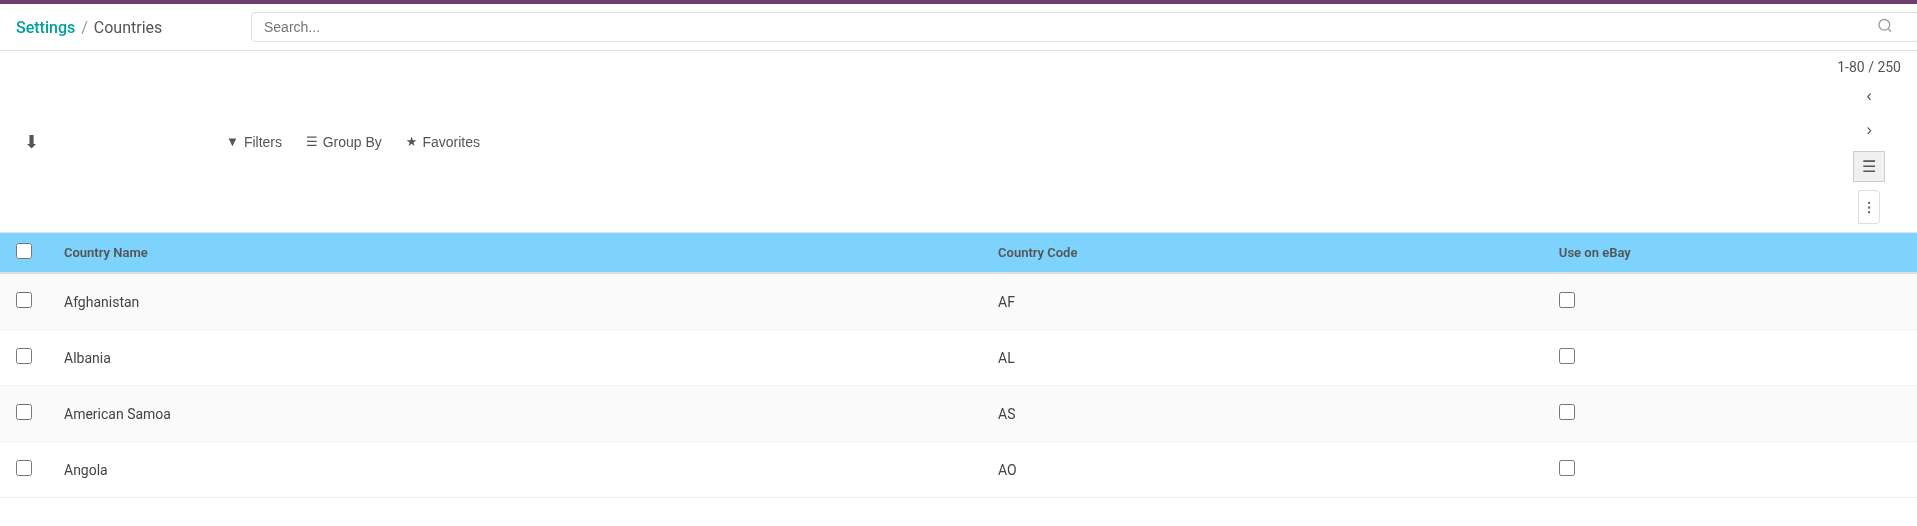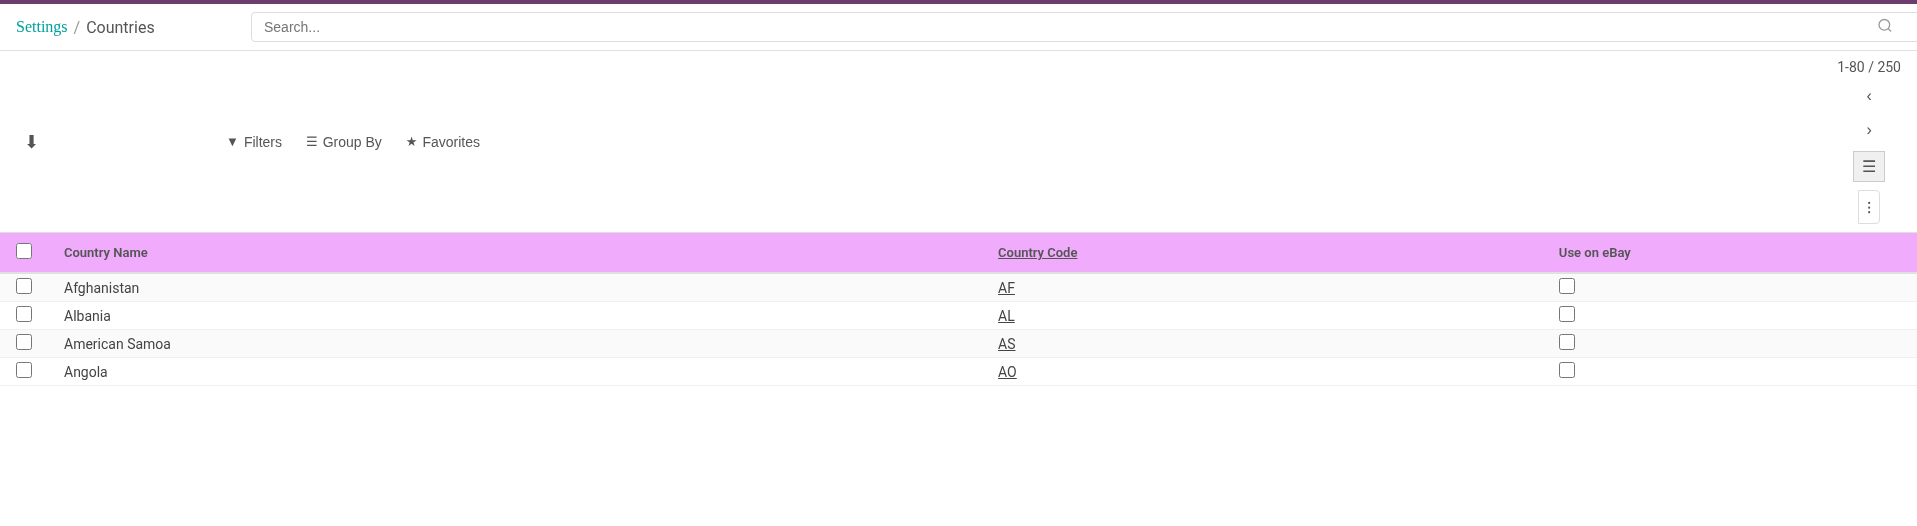--- a/index.html
+++ b/index.html
@@ -26,21 +26,20 @@
       align-items: center;
       gap: 6px;
       font-size: 16px;
       min-width: 200px;
     }
 
     .breadcrumb-link {
       color: #00a09d;
       font-weight: 500;
       text-decoration: none;
-      font-family: Liberation Serif, serif;
     }
 
     .breadcrumb-sep {
       color: #999;
     }
 
     .breadcrumb-current {
       color: #555;
     }
 
@@ -167,21 +166,21 @@
       overflow: hidden;
     }
 
     table {
       width: 100%;
       border-collapse: collapse;
     }
 
     thead tr {
       border-bottom: 2px solid #e0e0e0;
-      background: #f0abfc;
+      background: #7dd3fc;
     }
 
     thead th {
       padding: 10px 16px;
       text-align: left;
       font-weight: 600;
       color: #555;
       font-size: 13px;
     }
 
@@ -195,27 +194,27 @@
 
     tbody tr:nth-child(odd) {
       background: #fafafa;
     }
 
     tbody tr:nth-child(even) {
       background: #fff;
     }
 
     tbody td {
-      padding: 4px 16px;
+      padding: 18px 16px;
       color: #444;
       font-size: 14px;
     }
 
     .col-name { width: 50%; }
-    .col-code { width: 30%; text-decoration: underline; }
+    .col-code { width: 30%; }
     .col-ebay { width: 20%; }
 
     .row-checkbox {
       width: 16px;
       height: 16px;
       accent-color: #00a09d;
       cursor: pointer;
     }
 
     .header-checkbox {

